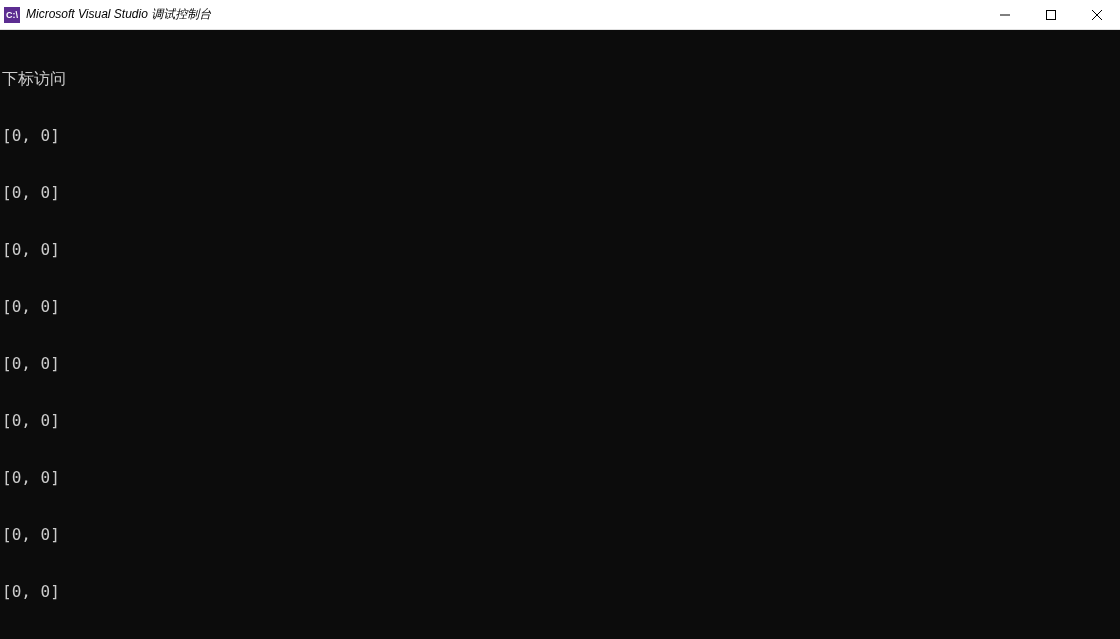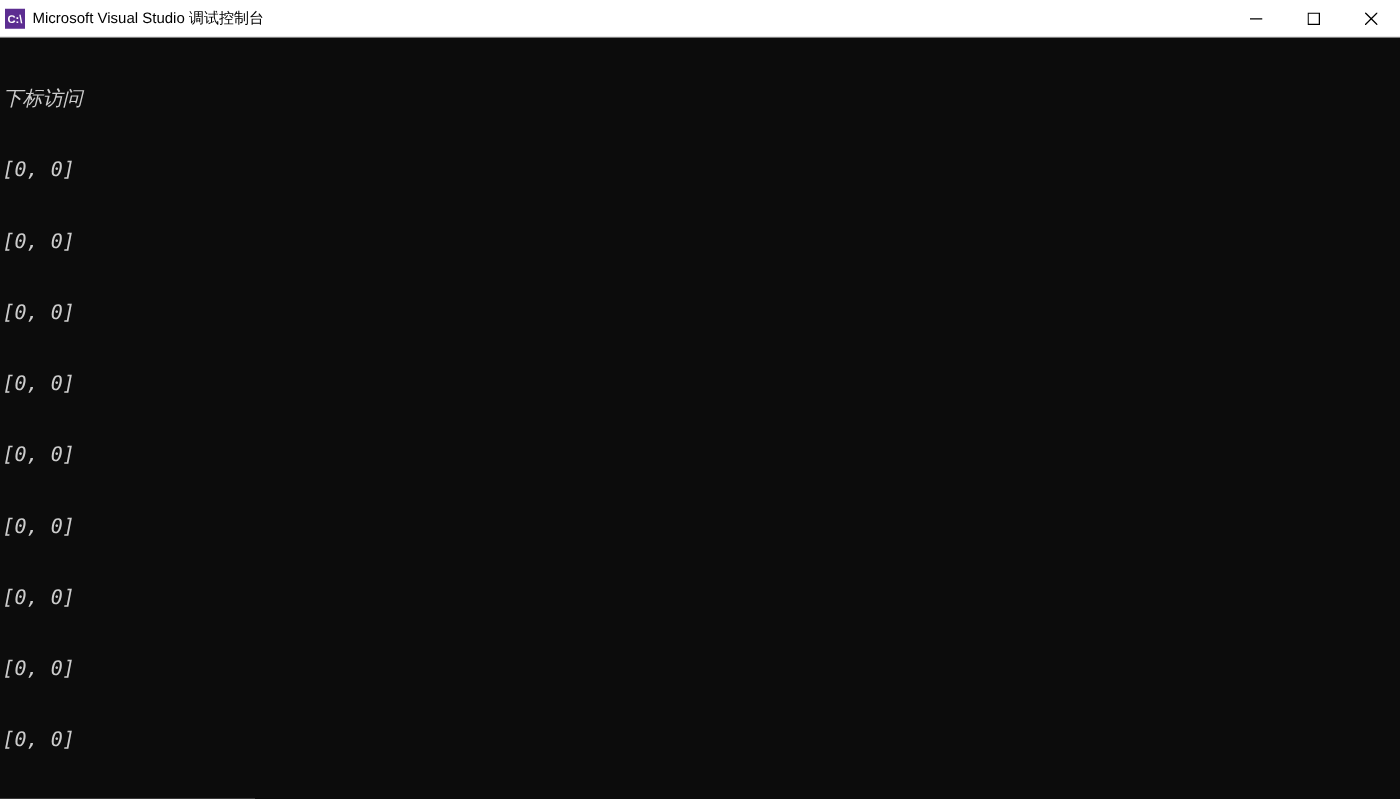--- a/index.html
+++ b/index.html
@@ -37,20 +37,21 @@
       align-items: center;
       justify-content: center;
       font-size: 9px;
       color: #fff;
       font-weight: bold;
       font-family: Arial, sans-serif;
     }
     .window-title {
       font-size: 12px;
       color: #000;
+      font-style: italic;
     }
     .title-bar-controls {
       position: absolute;
       right: 0;
       top: 0;
       display: flex;
       height: 30px;
     }
     .win-btn {
       width: 46px;
@@ -69,21 +70,20 @@
       color: #cccccc;
       font-family: "NSimSun", "SimSun", Consolas, monospace;
       font-size: 16px;
       line-height: 19px;
       white-space: pre;
       overflow: hidden;
       position: relative;
     }
     .console-line {
       white-space: pre;
-      font-style: italic;
     }
     .watermark {
       position: absolute;
       bottom: 6px;
       right: 10px;
       color: rgba(200, 200, 200, 0.55);
       font-family: Arial, sans-serif;
       font-size: 15px;
       letter-spacing: 0.3px;
     }

